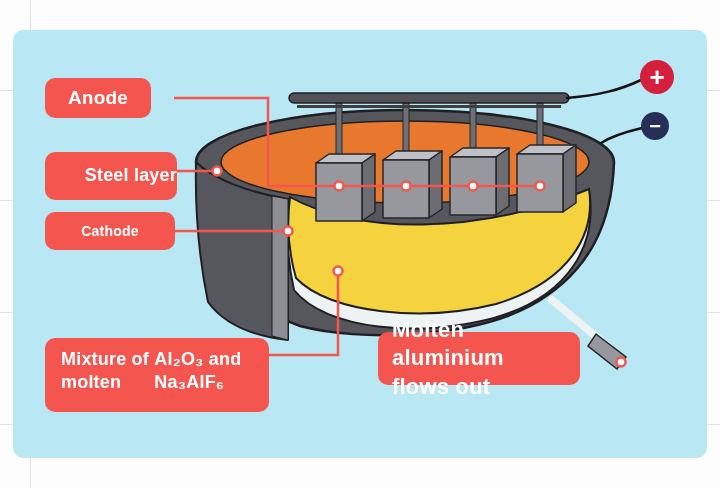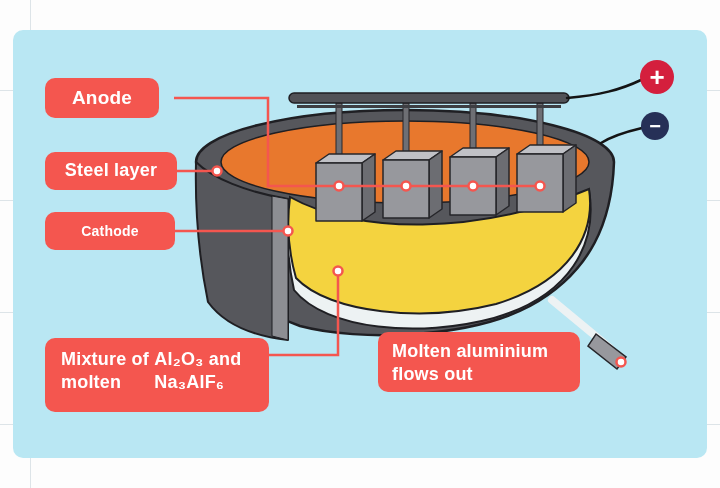--- a/index.html
+++ b/index.html
@@ -20,31 +20,31 @@
   }
 
   svg.diagram { position:absolute; left:0; top:0; }
 
   .label {
     position:absolute; background:#f4564f; color:#ffffff;
     border-radius:10px; font-weight:700; letter-spacing:.2px;
     display:flex; align-items:center; justify-content:center;
     text-align:center; line-height:1.3;
   }
-  .label.anode   { left:45px;  top:78px;  width:114px; height:40px; font-size:19px; }
-  .label.steel   { left:45px;  top:152px; width:132px; height:38px; font-size:18px; }
+  .label.anode   { left:45px;  top:78px;  width:106px; height:40px; font-size:19px; }
+  .label.steel   { left:45px;  top:152px; width:132px; height:48px; font-size:18px;justify-content:flex-end; }
   .label.cathode { left:45px;  top:212px; width:130px; height:38px; font-size:14px; }
   .label.mixture {
     left:45px; top:338px; width:224px; height:74px; font-size:18px;
     align-items:flex-start; justify-content:center;
     padding:10px 16px; text-align:left;
   }
   .label.molten {
-    left:378px; top:332px; width:202px; height:60px; font-size:18px;
-    align-items:flex-start; justify-content:flex-start;
+    left:378px; top:332px; width:202px; height:53px; font-size:22px;
+    align-items:center; justify-content:flex-start;
     padding:8px 14px; text-align:left;
   }
 </style>
 </head>
 <body>
 
 <div class="stage">
 
   <div class="gridline" style="top:90px"></div>
   <div class="gridline" style="top:200px"></div>

